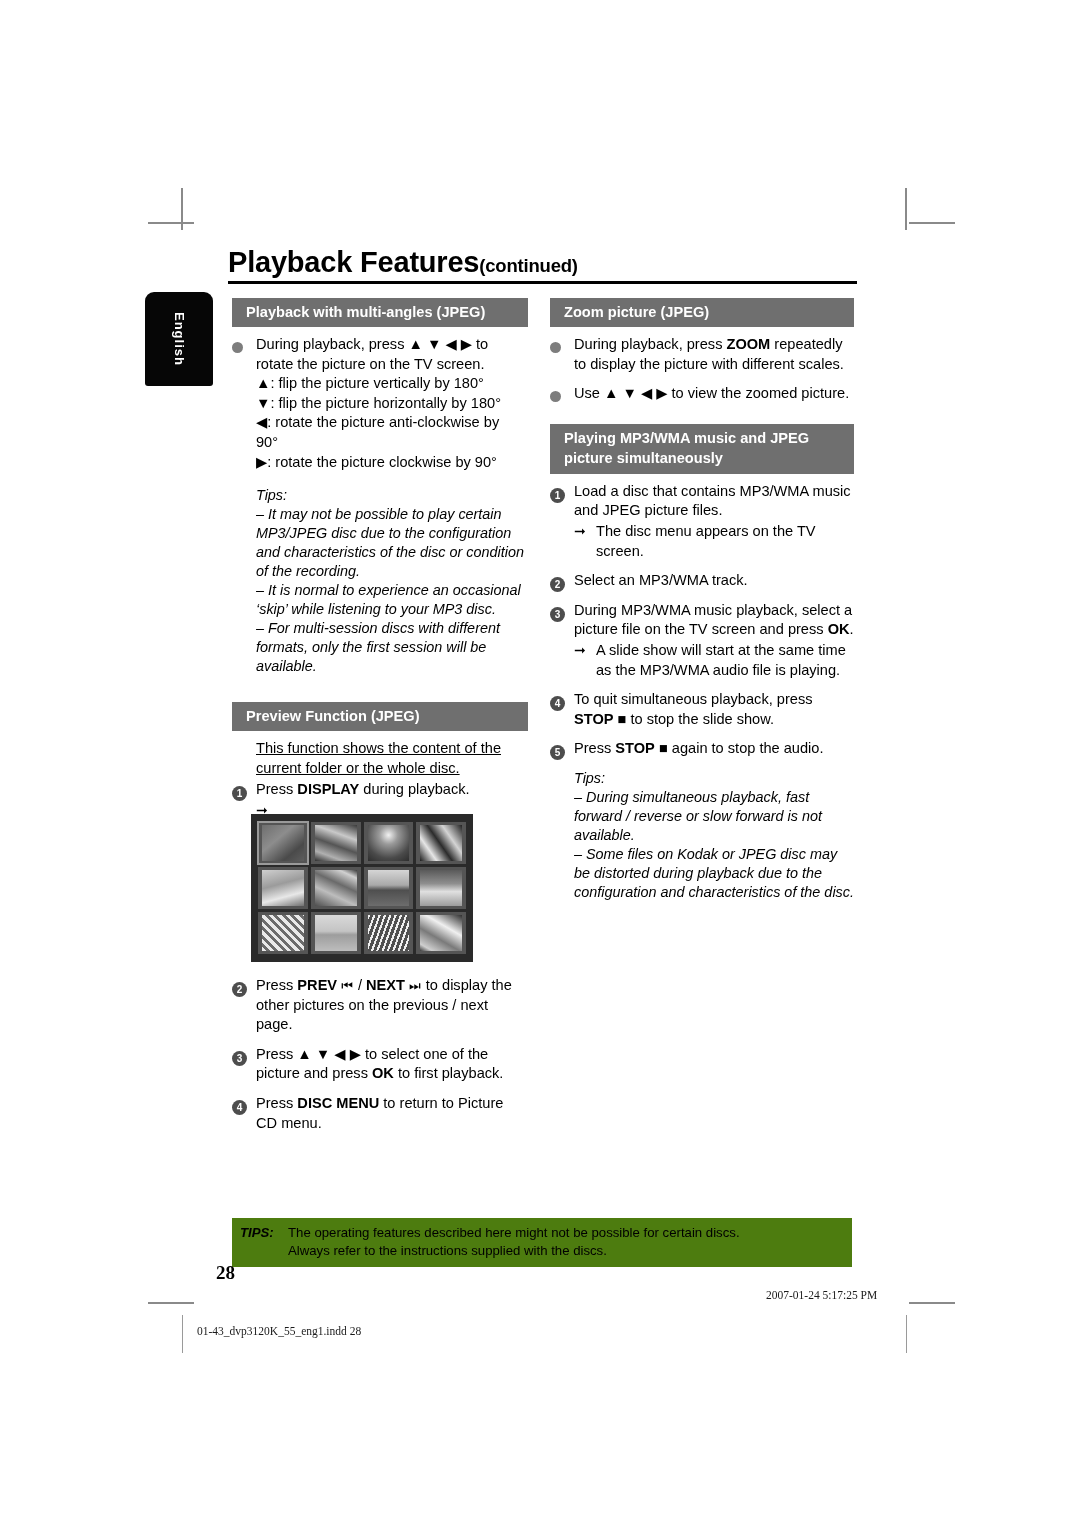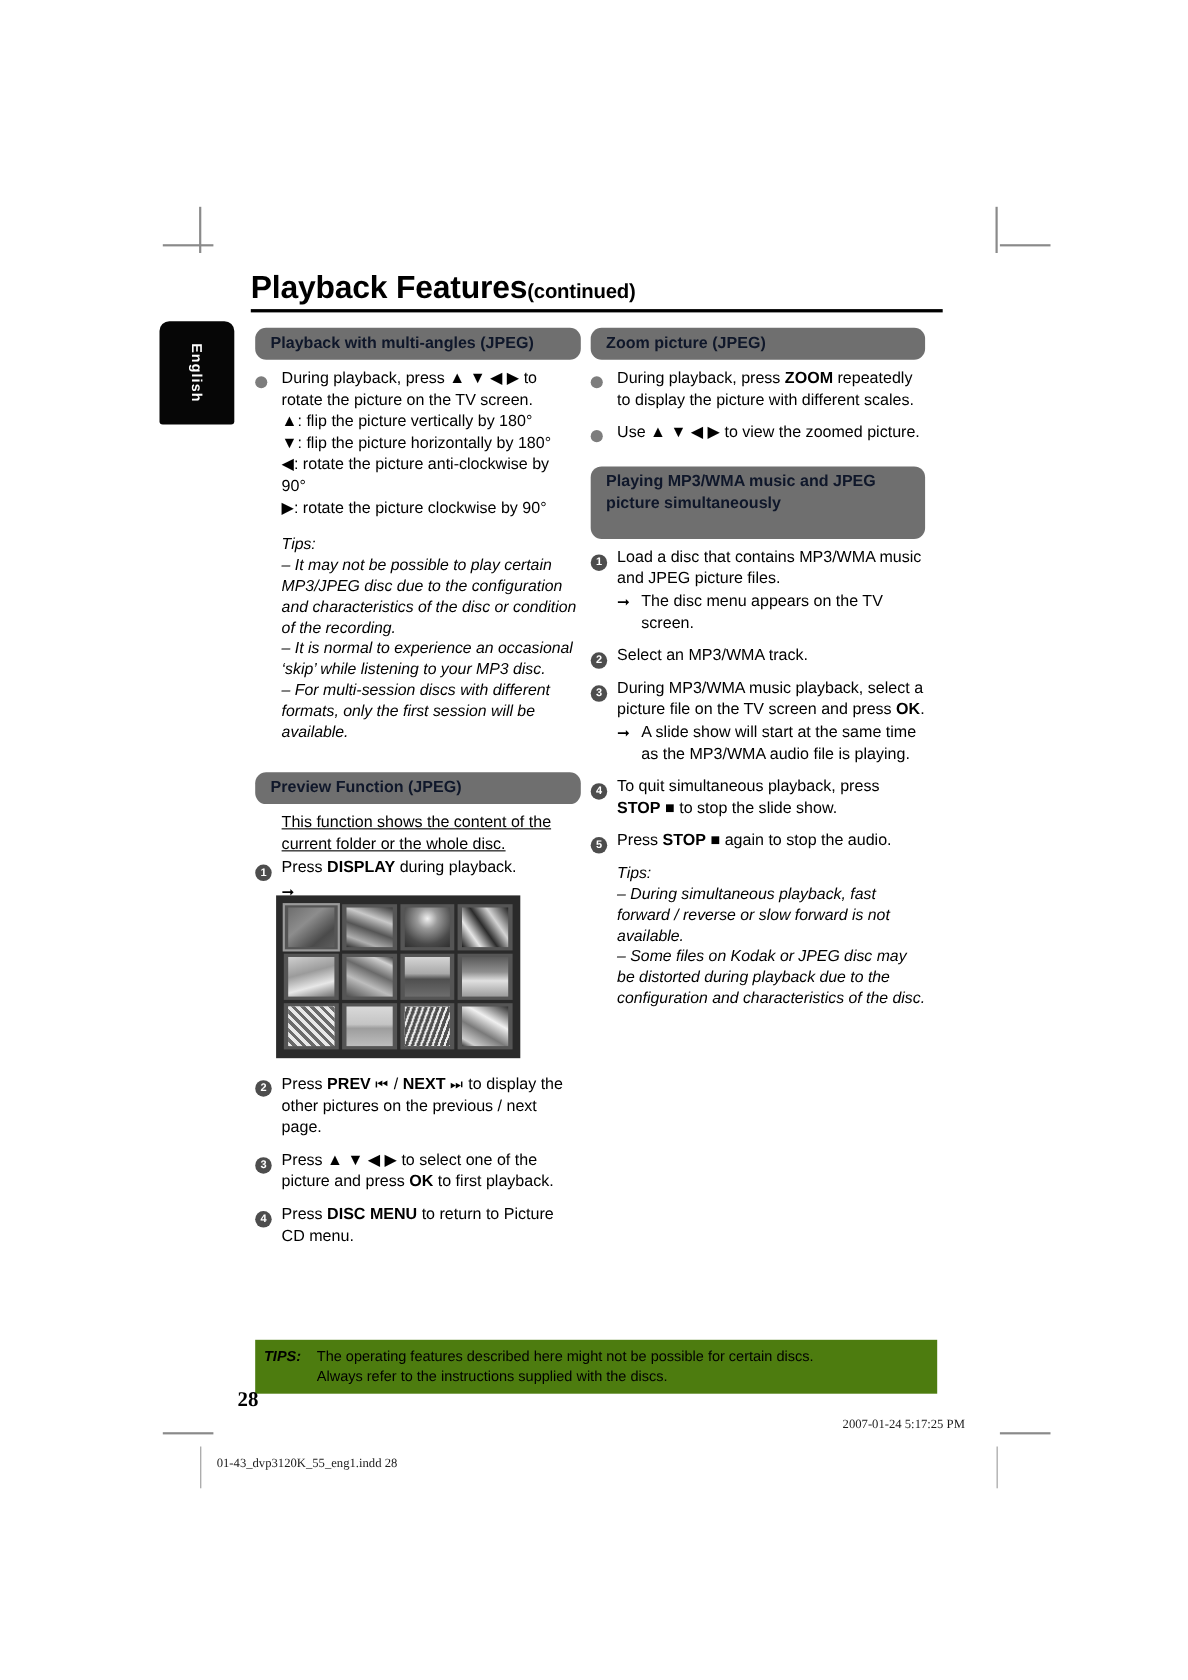--- a/index.html
+++ b/index.html
@@ -85,34 +85,33 @@
     text-orientation: mixed;
   }
 
   
   .col {
     position: absolute;
     font-size: 14.6px;
     line-height: 19.6px;
   }
   .col-left  { left: 232px; top: 298px; width: 296px; }
-  .col-right { left: 537px; top: 298px; width: 304px; }
+  .col-right { left: 550px; top: 298px; width: 304px; }
 
   
   .sechead {
     background: #6f6f6f;
-    color: #0f172a;
+    color: #ffffff;
     font-weight: bold;
     font-size: 14.6px;
     line-height: 20px;
     padding: 4px 6px 5px 14px;
     margin-bottom: 8px;
-    border-radius: 10px;
-  }
-  .sechead.two-line { padding-bottom: 22px; }
+  }
+  .sechead.two-line { padding-bottom: 6px; }
 
   
   .item {
     position: relative;
     padding-left: 24px;
     margin-bottom: 10px;
   }
   .item .marker {
     position: absolute;
     left: 0;

